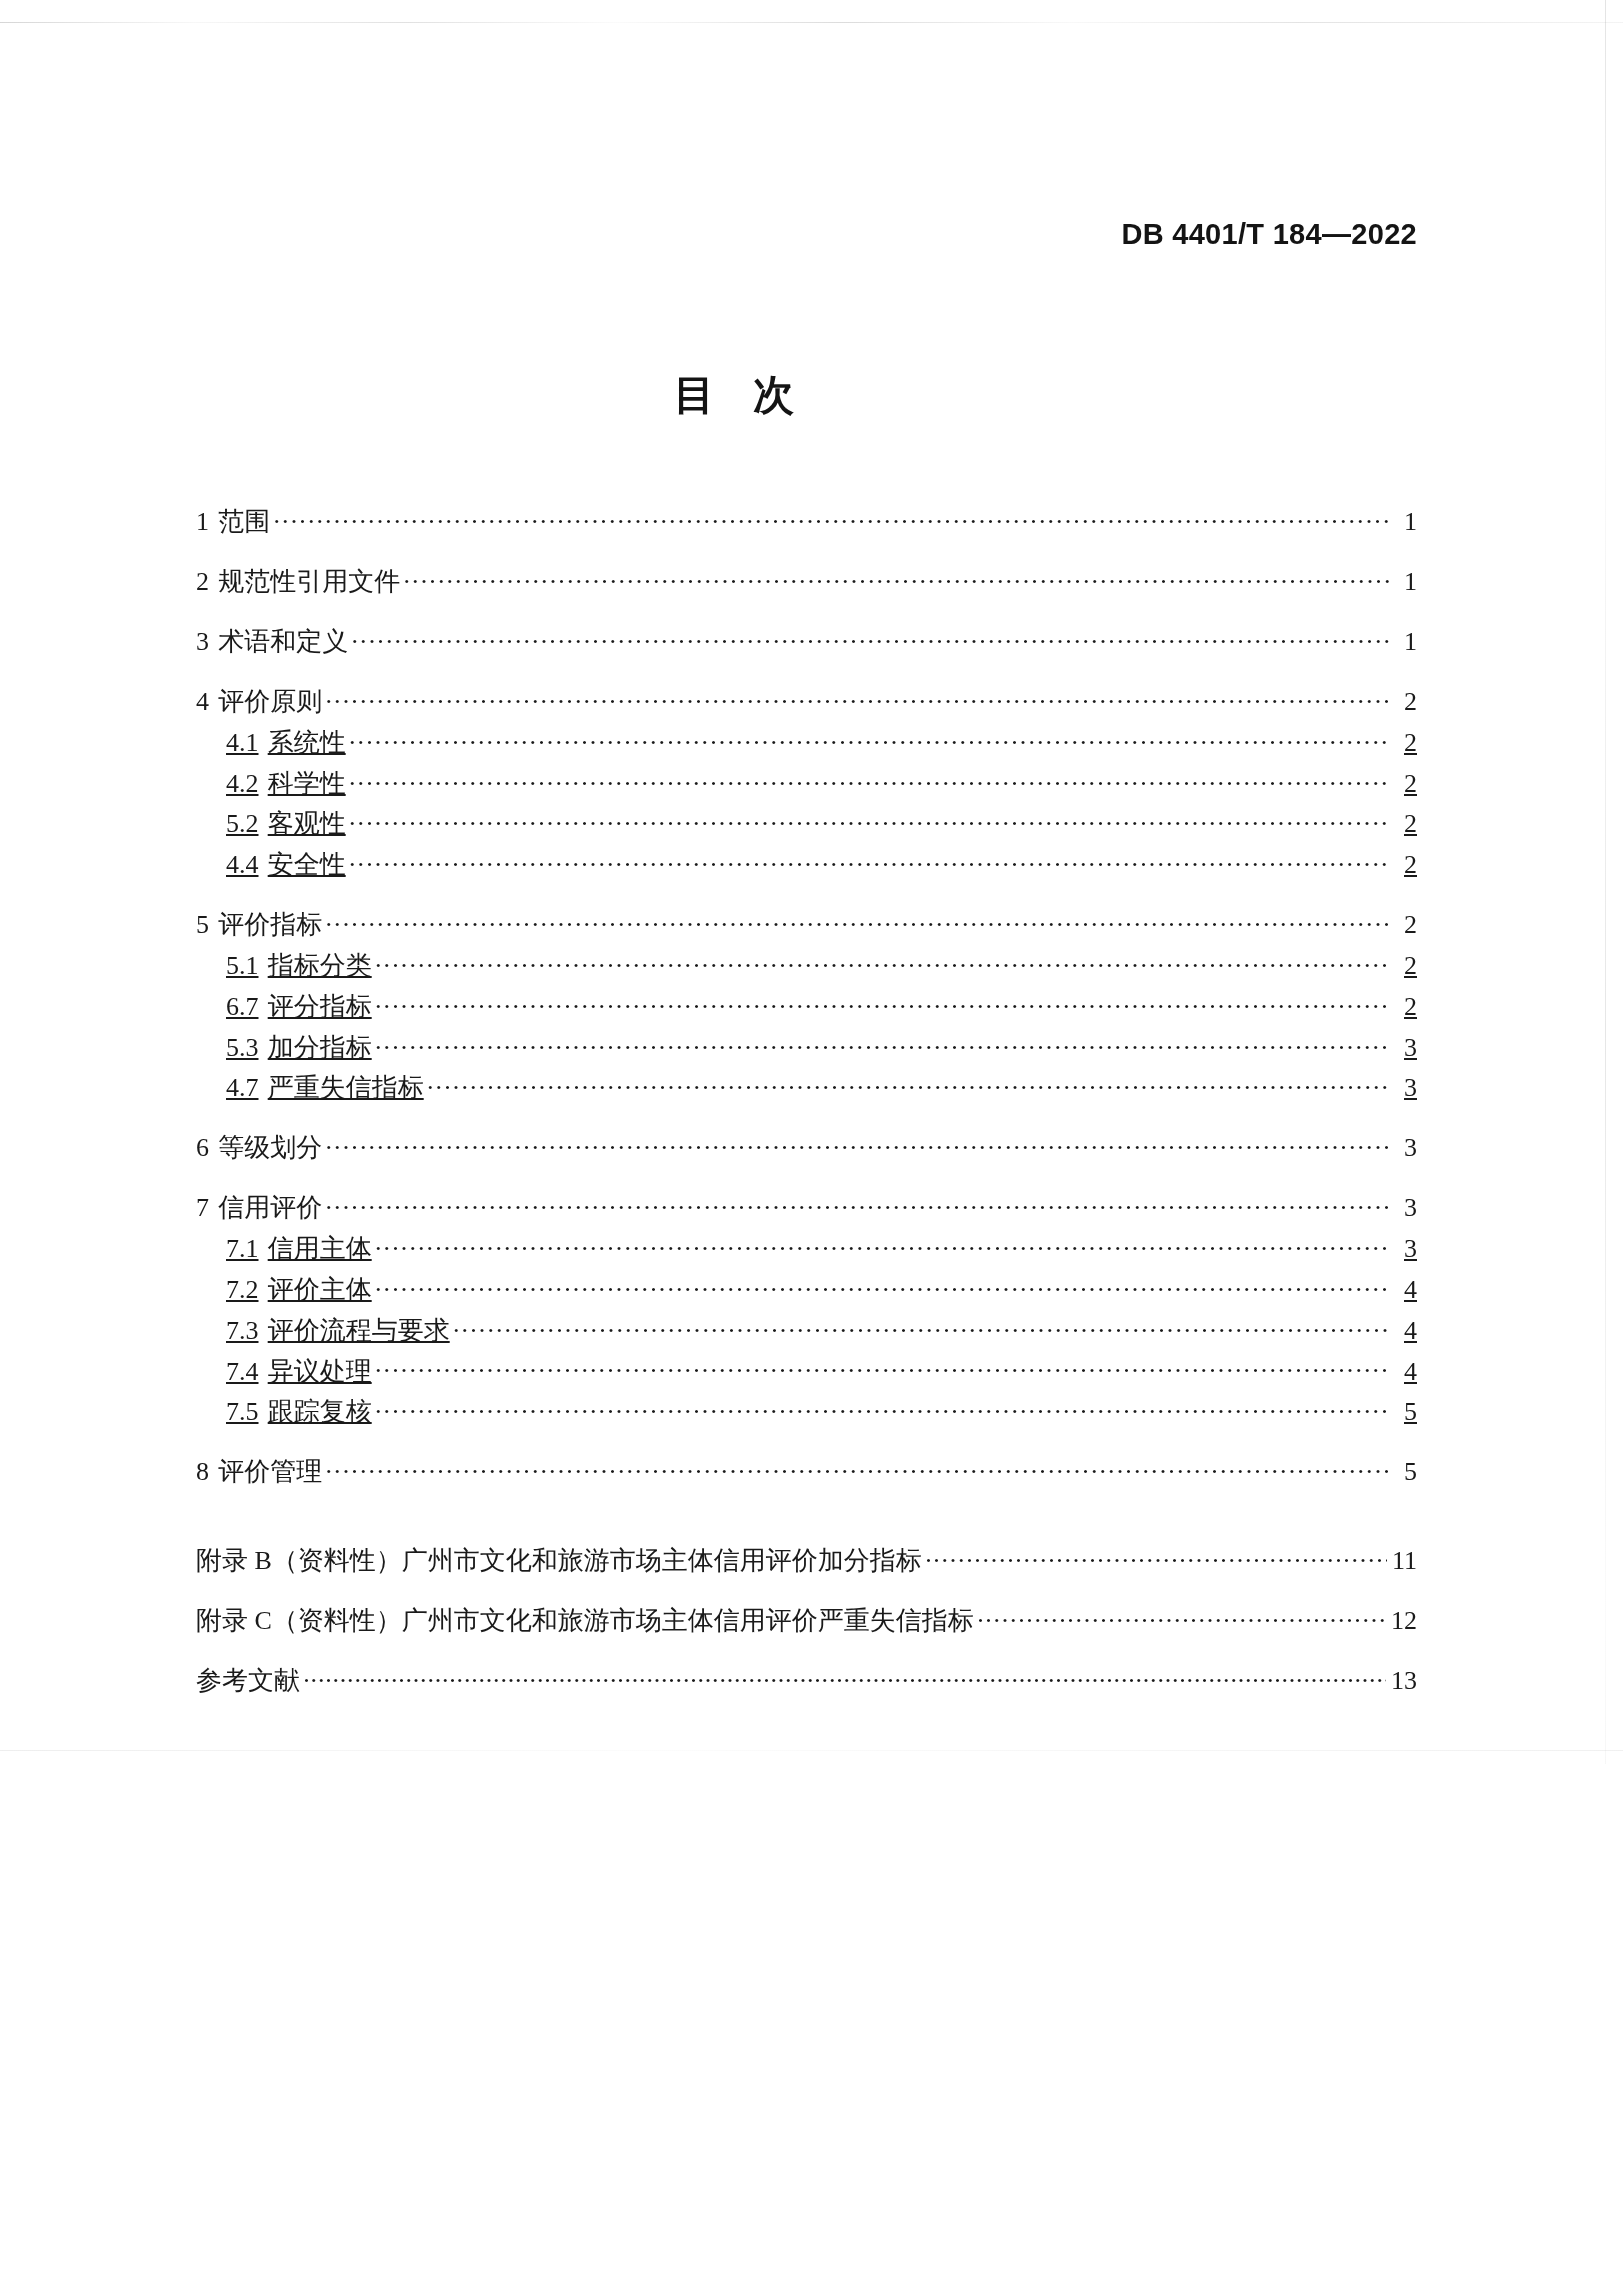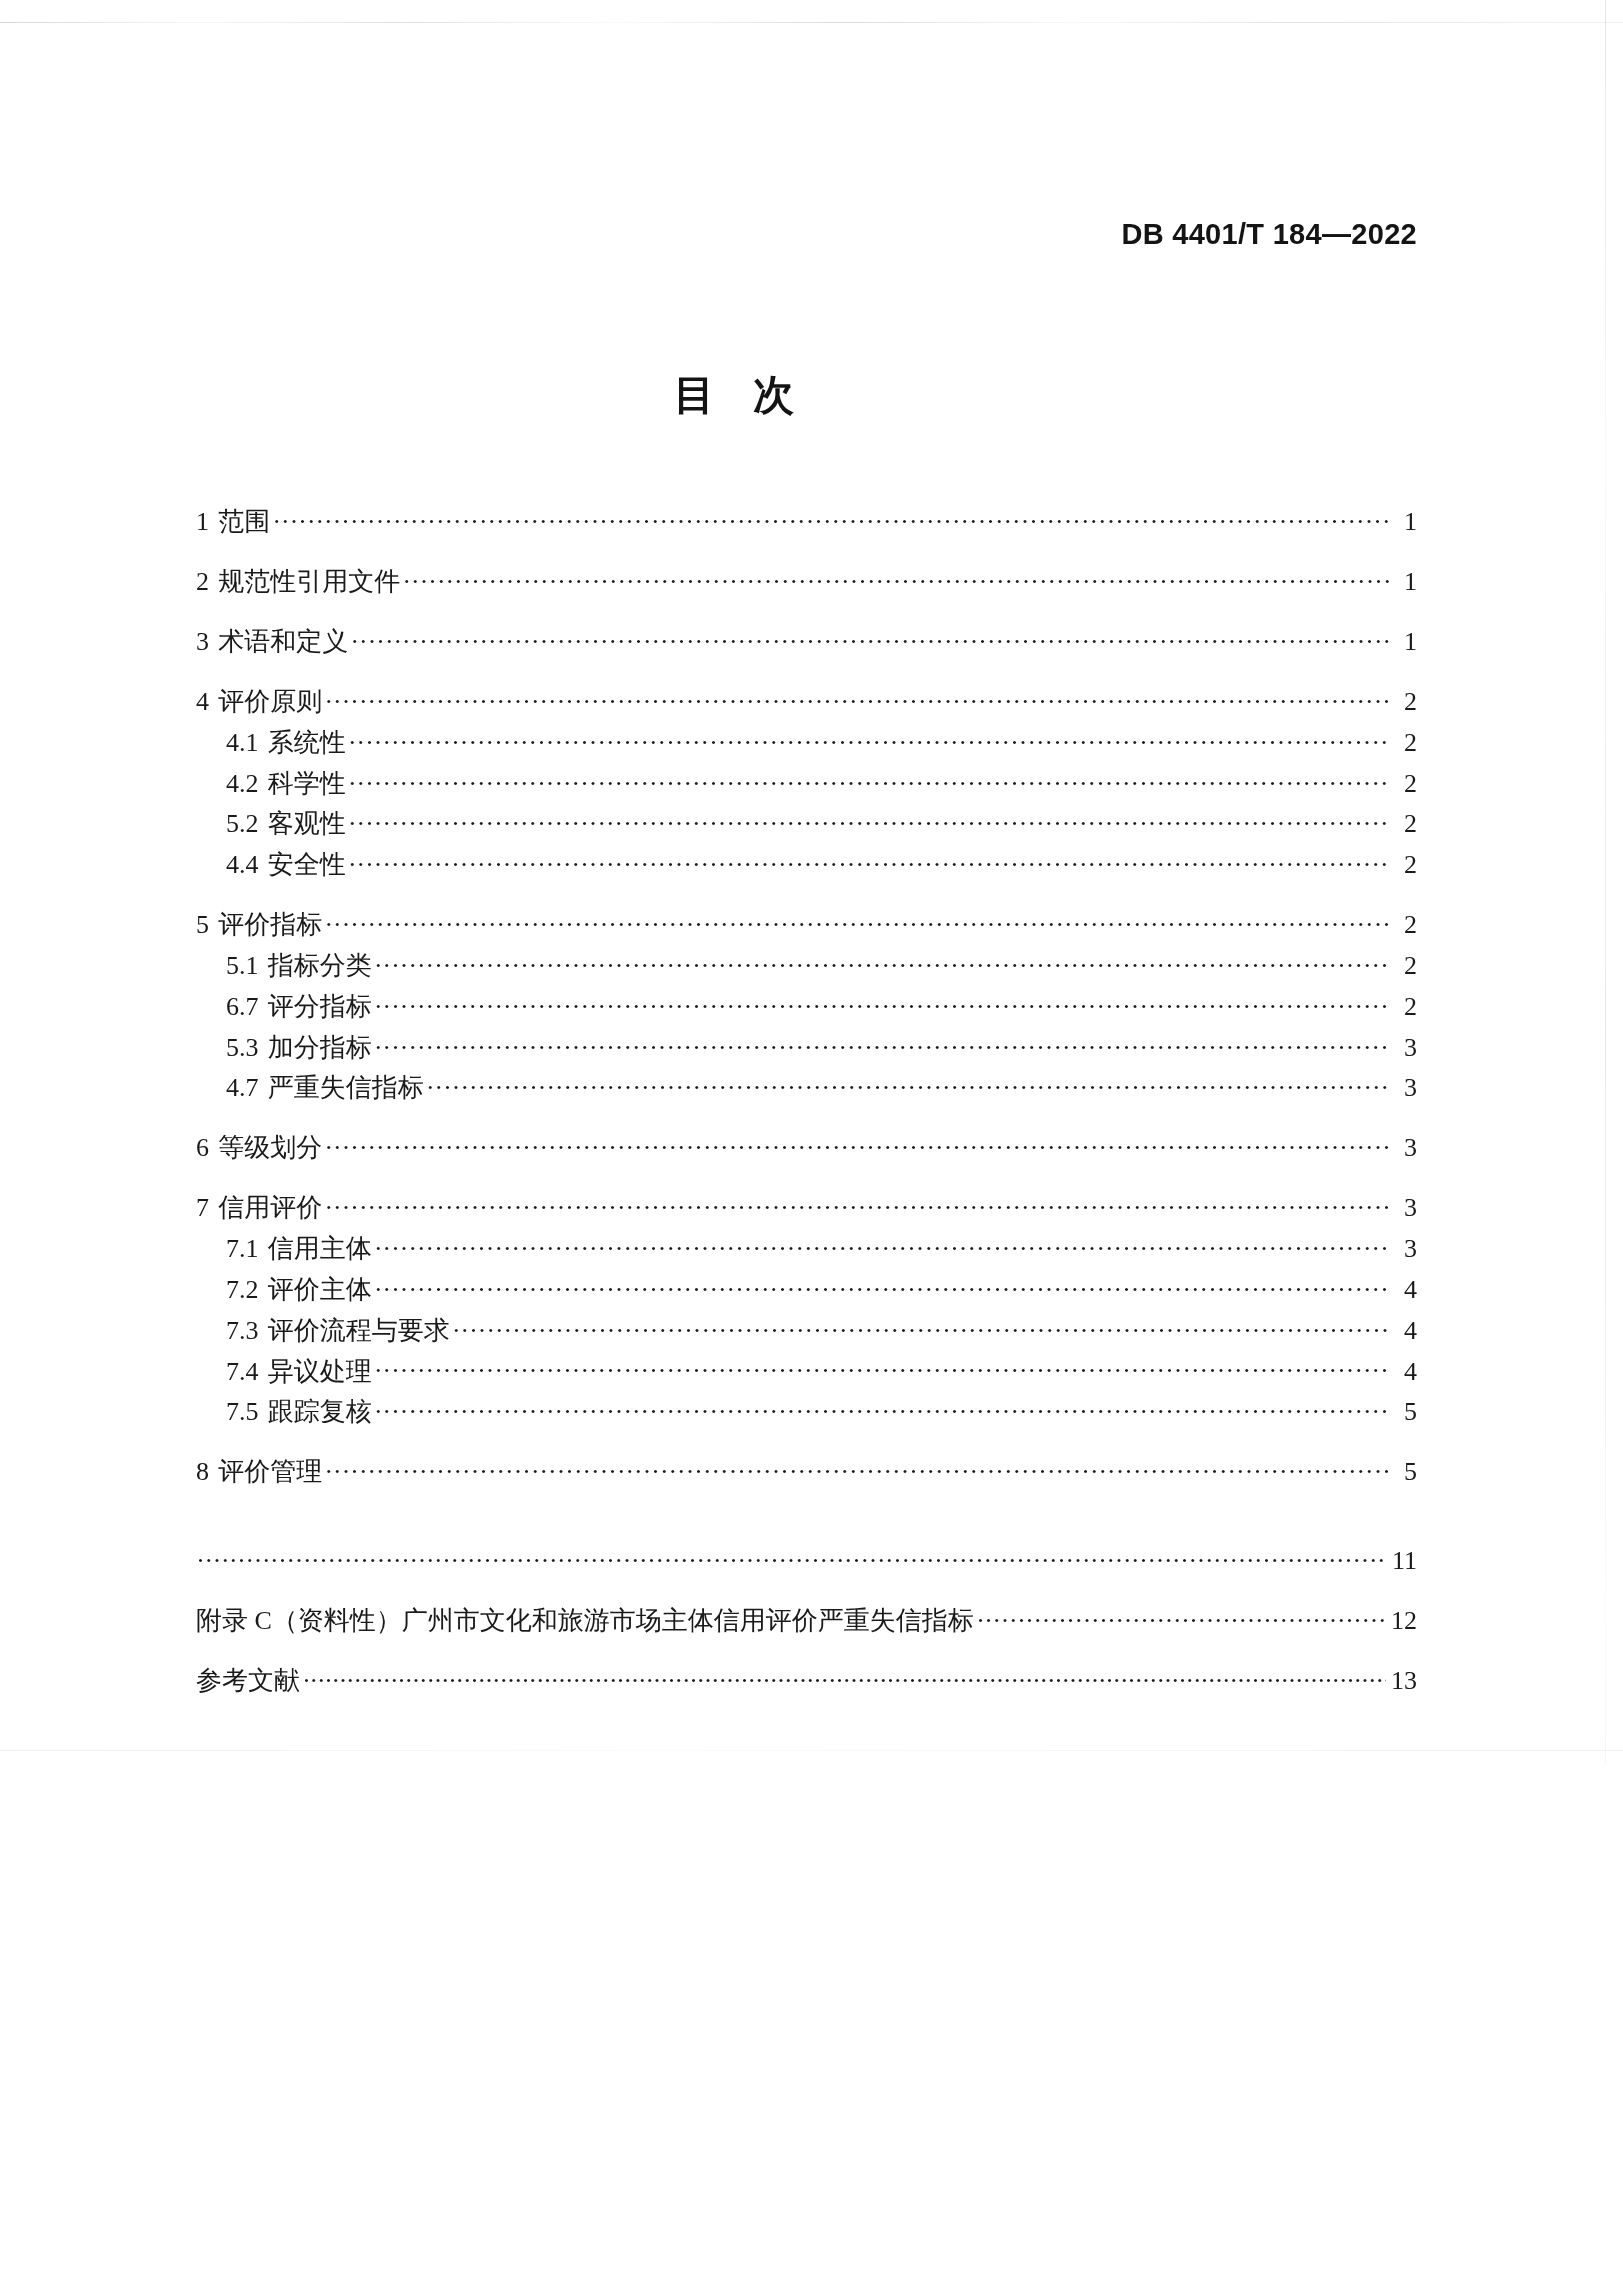--- a/index.html
+++ b/index.html
@@ -128,21 +128,21 @@
   }
   .toc-row .pageno {
     flex: 0 0 auto;
     text-align: right;
     min-width: 22px;
     padding-left: 3.9px;
   }
 
   
   .lvl1 { margin-top: 0; }
-  .lvl2 { padding-left: 30px; }
+  .lvl2 { padding-left: 30px; text-decoration: underline; }
 
   .sp-lvl1 { height: 29px; }
   .sp-lvl2 { height: 9.8px; }
   .sp-appendix { height: 29px; }
 
   .num-sep { display: inline-block; width: 9.2px; }
 
   
   .toc-row.appendix .leader::after {
     letter-spacing: 1.7px;
@@ -322,20 +322,21 @@
     <div class="toc-row lvl1">
       <span class="label"><span>8</span><span class="num-sep"></span><span>评价管理</span></span>
       <span class="leader"></span>
       <span class="pageno">5</span>
     </div>
     <div class="sp-appendix"></div>
 
     <div class="sp-appendix"></div>
 
     <div class="toc-row appendix">
+      <span class="label">附录 B（资料性）广州市文化和旅游市场主体信用评价加分指标</span>
       <span class="leader"></span>
       <span class="pageno">11</span>
     </div>
     <div class="sp-appendix"></div>
 
     <div class="toc-row appendix">
       <span class="label">附录 C（资料性）广州市文化和旅游市场主体信用评价严重失信指标</span>
       <span class="leader"></span>
       <span class="pageno">12</span>
     </div>

